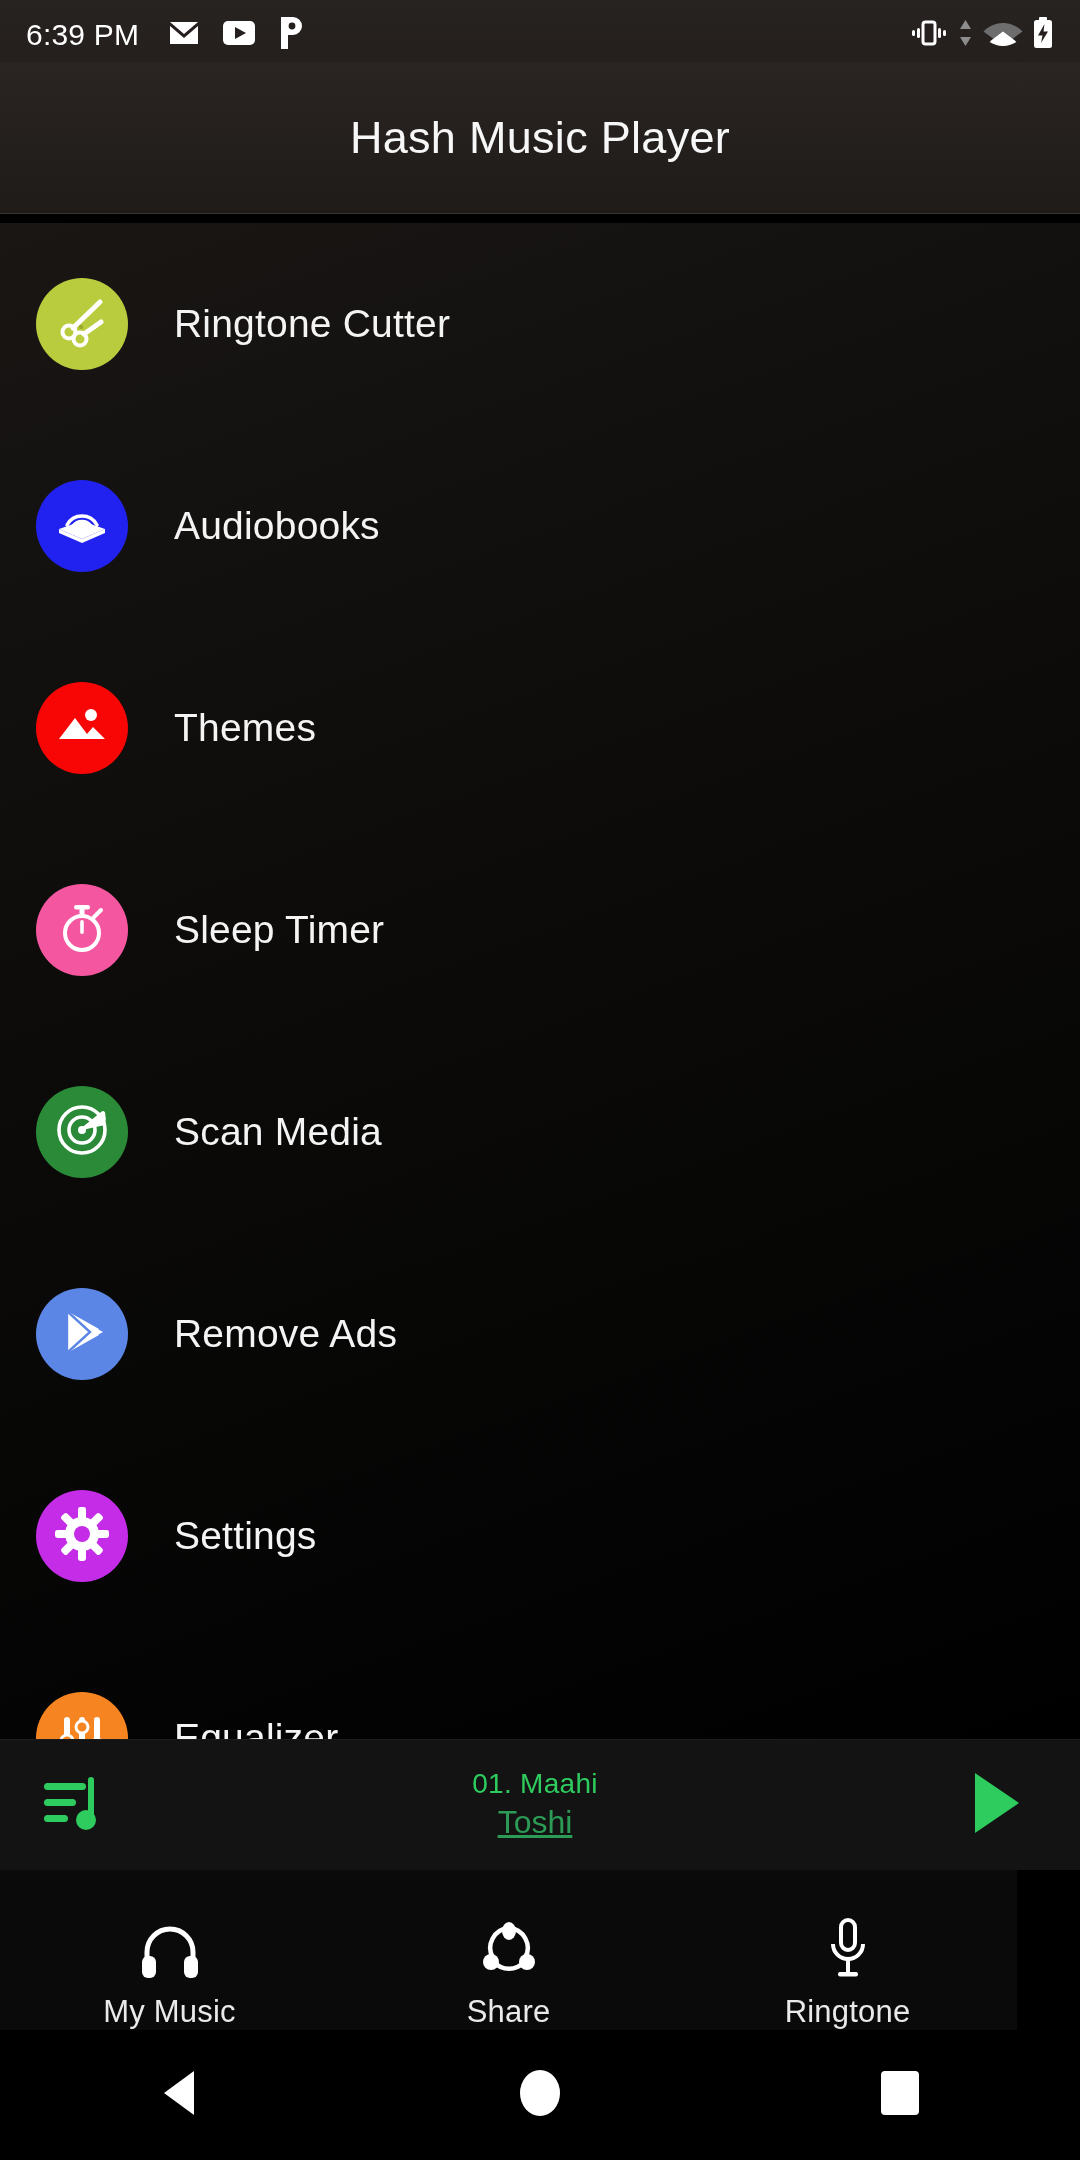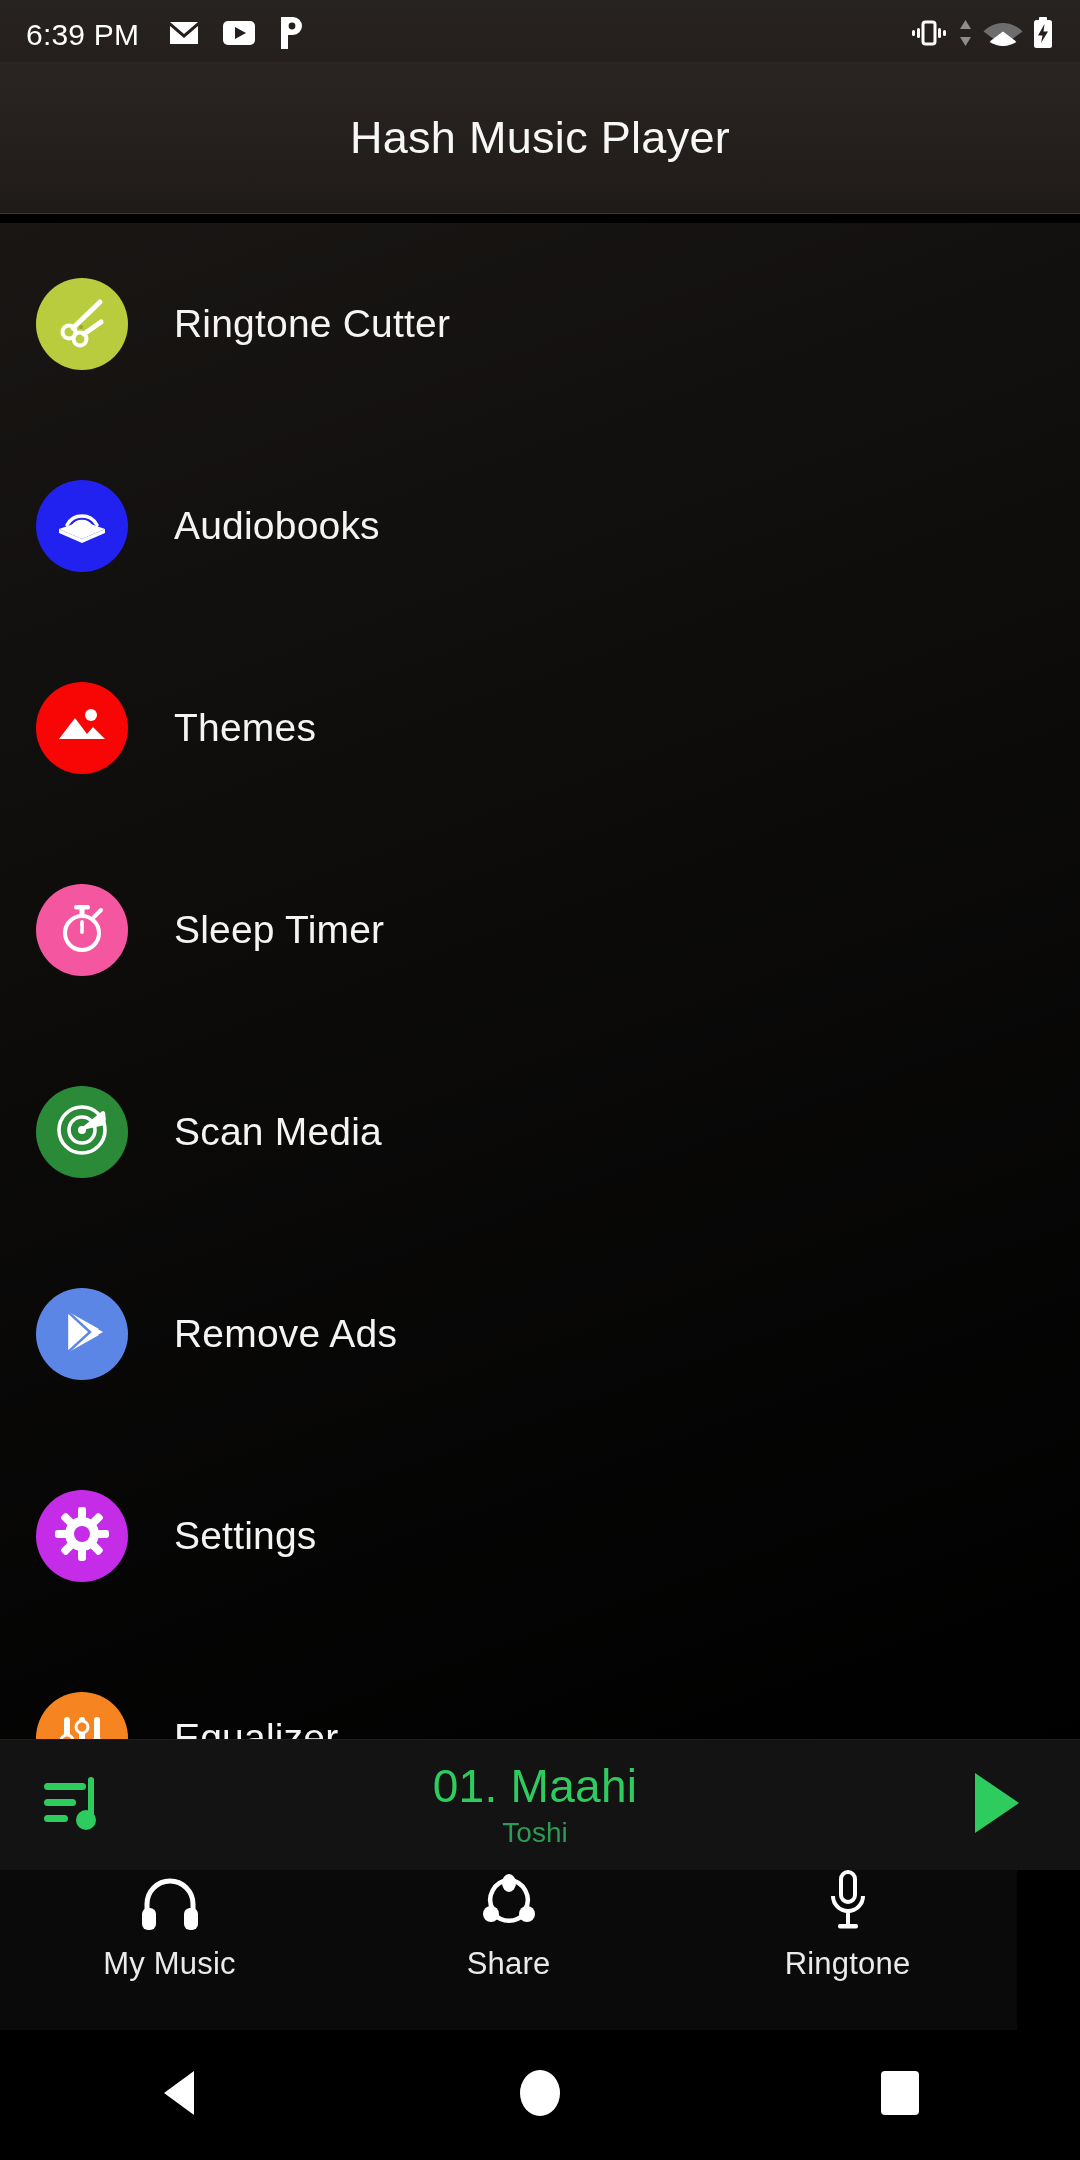--- a/index.html
+++ b/index.html
@@ -50,28 +50,28 @@
   }
 
   
   .nowplaying{
     position:absolute; top:1739px; left:0; width:1080px; height:131px;
     background:#131313; display:flex; align-items:center;
     border-top:1px solid #1d1d1d;
   }
   .np-queue{ margin-left:36px; width:78px; display:flex; align-items:center; justify-content:center; }
   .np-meta{ flex:1; text-align:center; margin-top:-2px; }
-  .np-title{ color:#2ecc5e; font-size:46px; letter-spacing:.3px; }
-  .np-artist{ color:#2b9b55; font-size:28px; margin-top:4px; }
+  .np-title{ color:#2ecc5e; font-size:28px; letter-spacing:.3px; }
+  .np-artist{ color:#2b9b55; font-size:32px; margin-top:4px;text-decoration:underline; }
   .np-play{ margin-right:44px; width:80px; display:flex; align-items:center; justify-content:center; }
 
   
   .bottomnav{
     position:absolute; top:1870px; left:0; width:1017px; height:160px;
-    background:#0a0a0a; display:flex; align-items:flex-start;
+    background:#0a0a0a; display:flex; align-items:flex-end;
   }
   .nav-item{
     flex:1; display:flex; flex-direction:column; align-items:center; justify-content:center; gap:14px;
   }
   .nav-ico{ height:62px; display:flex; align-items:flex-end; justify-content:center; }
   .nav-label{ font-size:31px; color:#eaeaea; letter-spacing:.2px; }
   .nav-item.active .nav-label{ color:#2ecc5e; }
 
   
   .androidnav{

